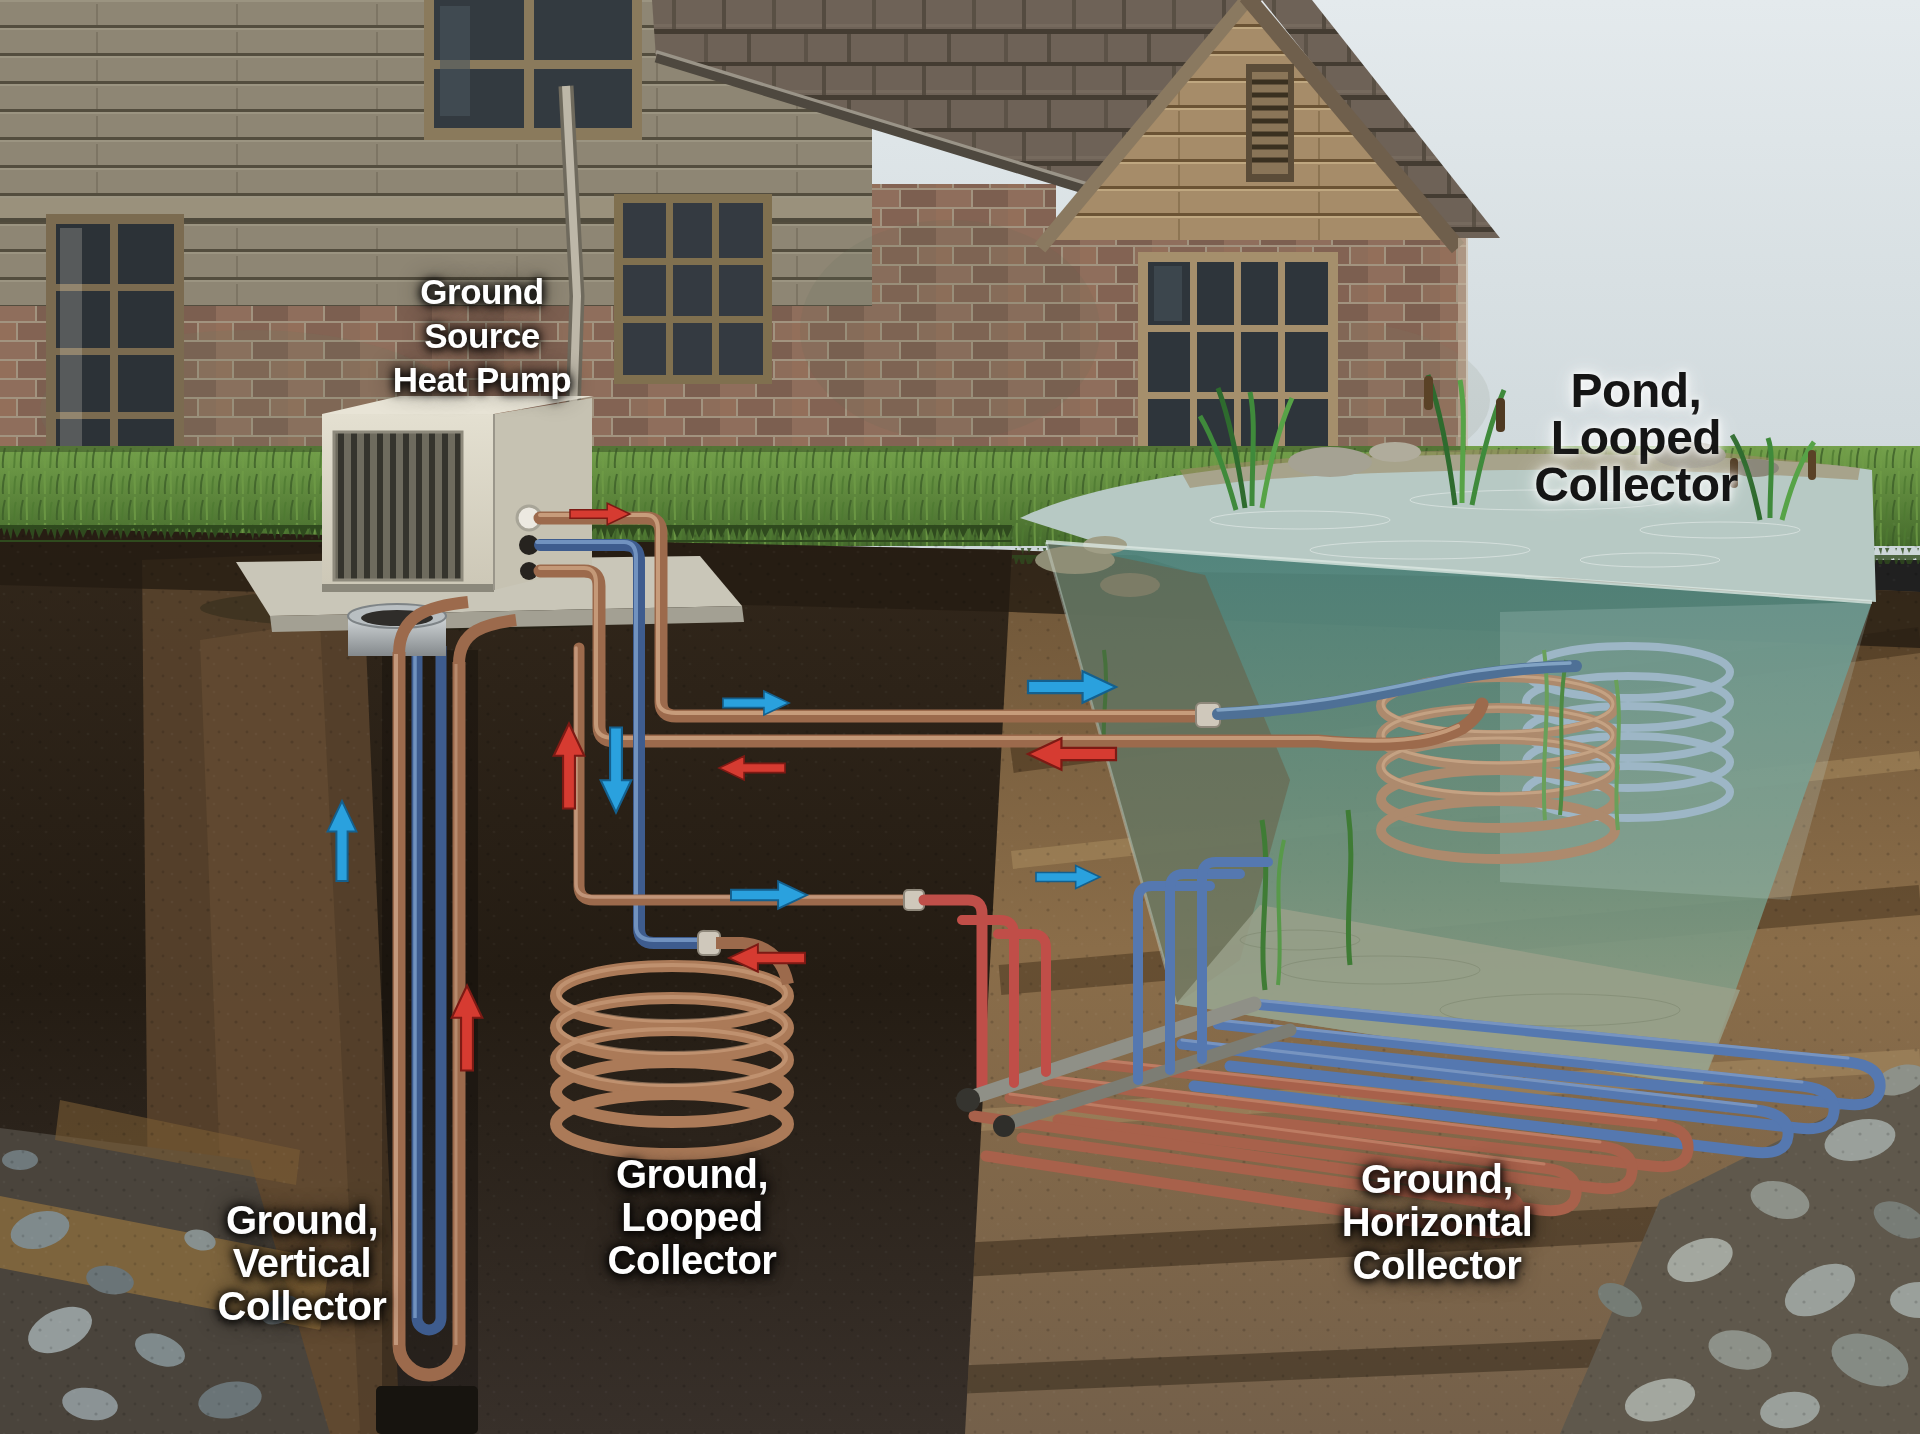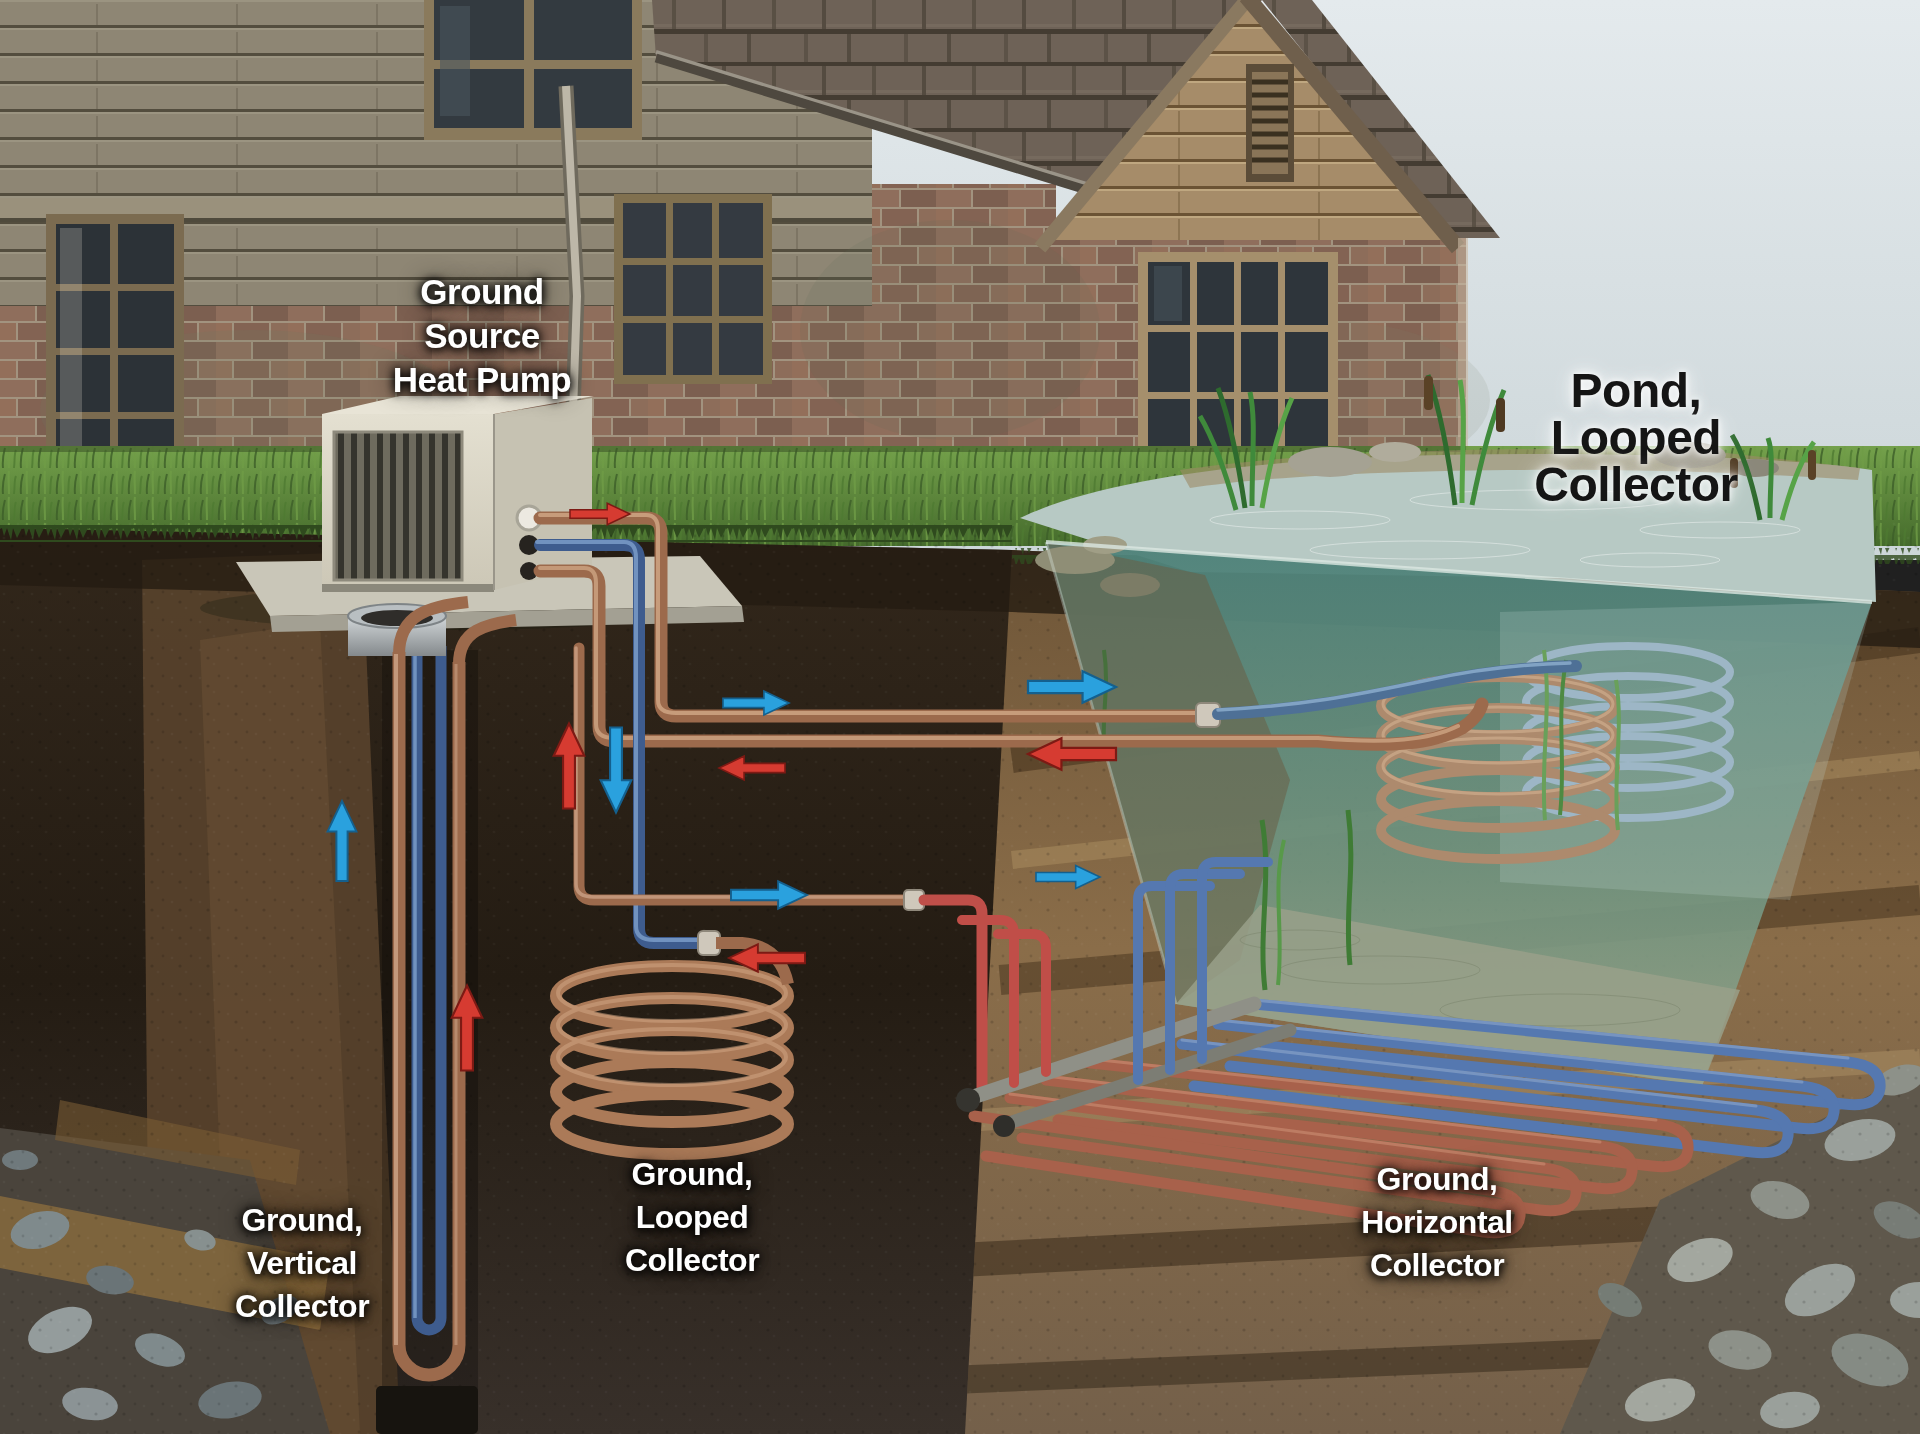--- a/index.html
+++ b/index.html
@@ -1,19 +1,19 @@
 <!DOCTYPE html>
 <html><head>
 <meta charset="utf-8">
 <style>
   html,body{margin:0;padding:0;background:#202020;}
   .stage{position:relative;width:1920px;height:1434px;overflow:hidden;font-family:"Liberation Sans",sans-serif;}
   .stage svg{position:absolute;left:0;top:0;}
   .lbl{position:absolute;transform:translate(-50%,-50%);font-weight:700;text-align:center;
-       white-space:pre-line;letter-spacing:-0.5px;line-height:43px;font-size:32px;}
+       white-space:pre-line;letter-spacing:-0.5px;line-height:43px;font-size:40px;}
   .lbl-light{color:#ffffff;text-shadow:0 0 10px rgba(0,0,0,.95),0 0 22px rgba(0,0,0,.85),0 2px 8px rgba(0,0,0,.9);}
   .lbl-dark{color:#151515;text-shadow:0 0 6px rgba(255,255,255,.95),0 0 14px rgba(255,255,255,.8),0 0 26px rgba(255,255,255,.6);}
   #lbl-hp{left:482px;top:336px;font-size:35px;line-height:44px;}
   #lbl-pond{left:1636px;top:437px;font-size:48px;line-height:47px;}
   #lbl-vert{left:302px;top:1263px;}
   #lbl-loop{left:692px;top:1217px;}
   #lbl-horiz{left:1437px;top:1222px;}
   .arrow-red{fill:#d63b31;stroke:#7d1a14;stroke-width:2.5;}
   .arrow-blue{fill:#2aa1de;stroke:#14608e;stroke-width:2.5;}
 </style>

